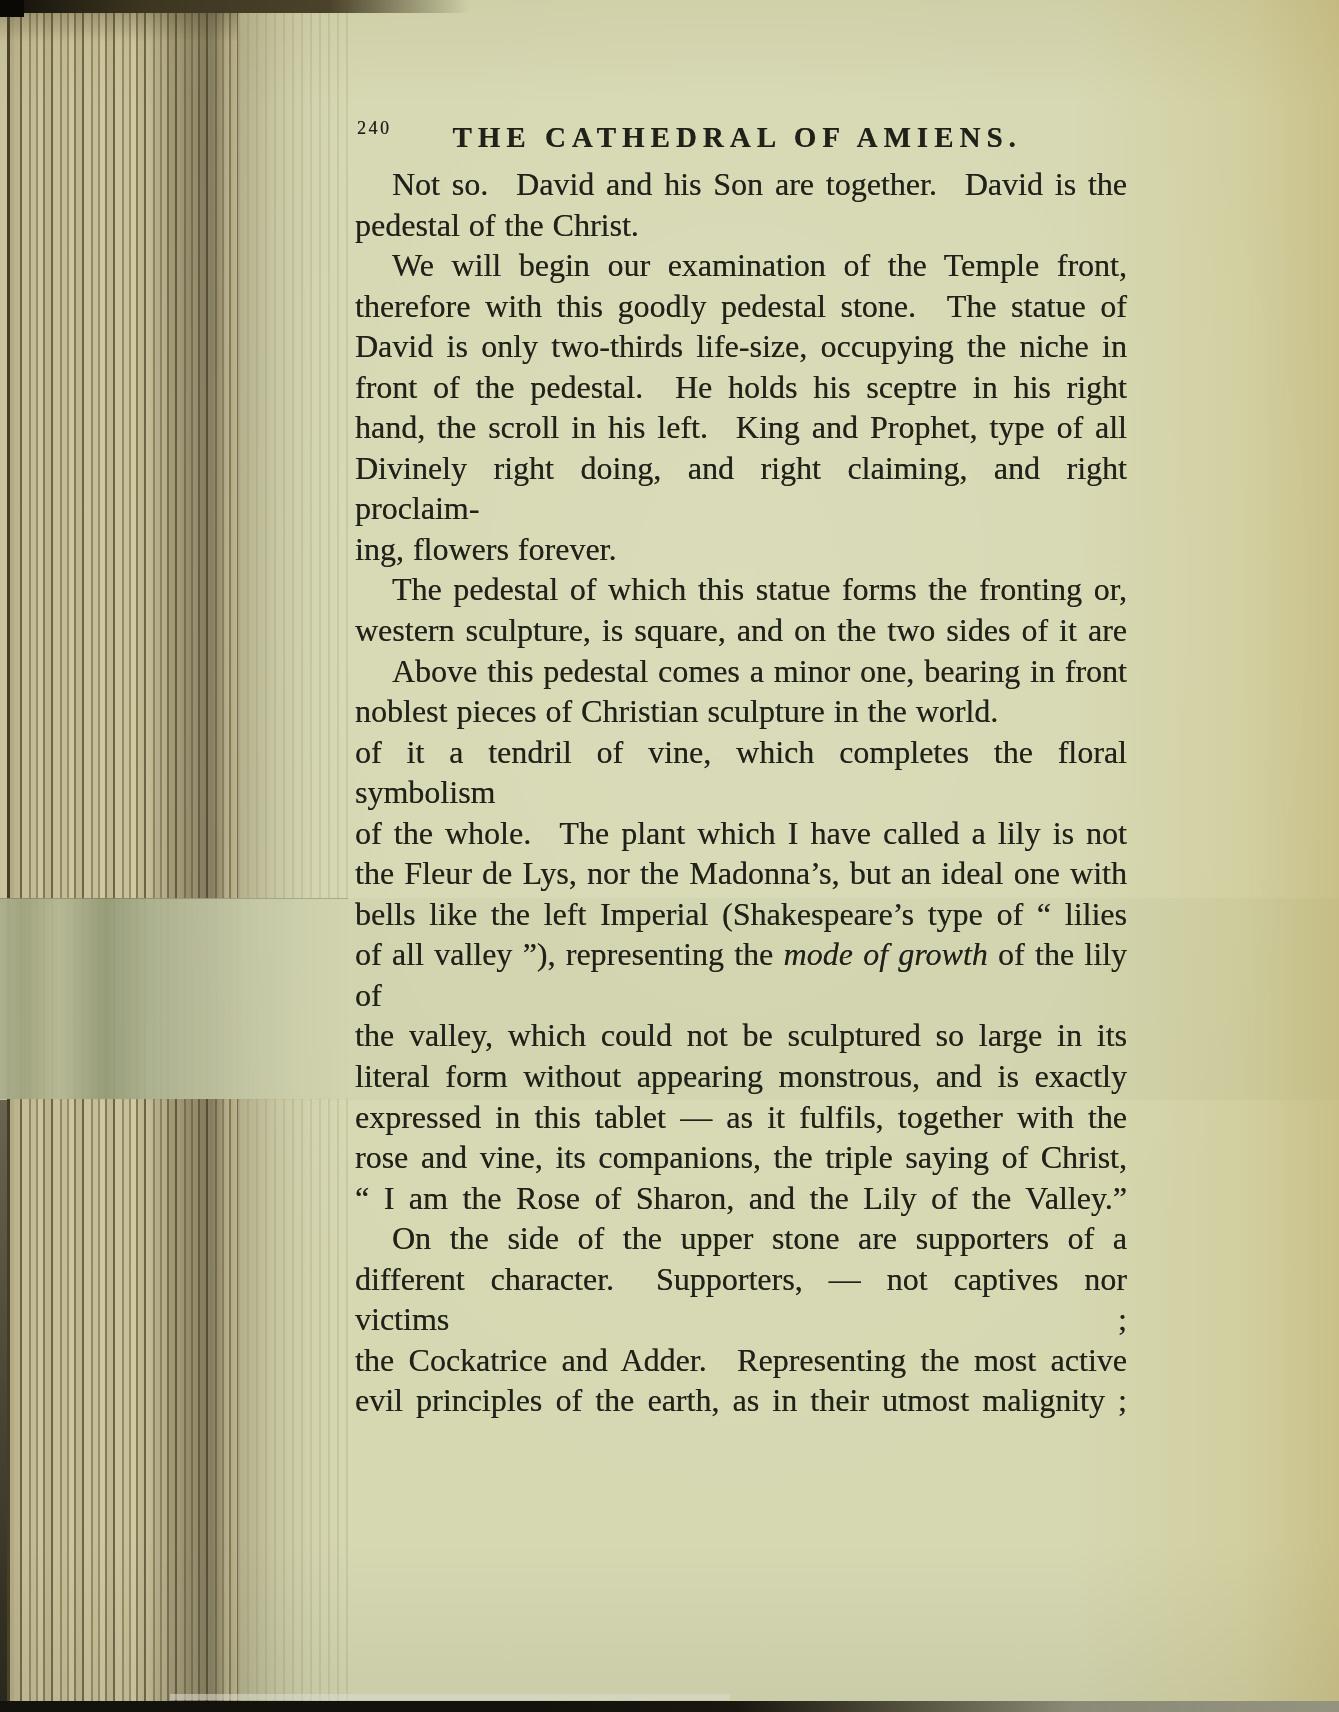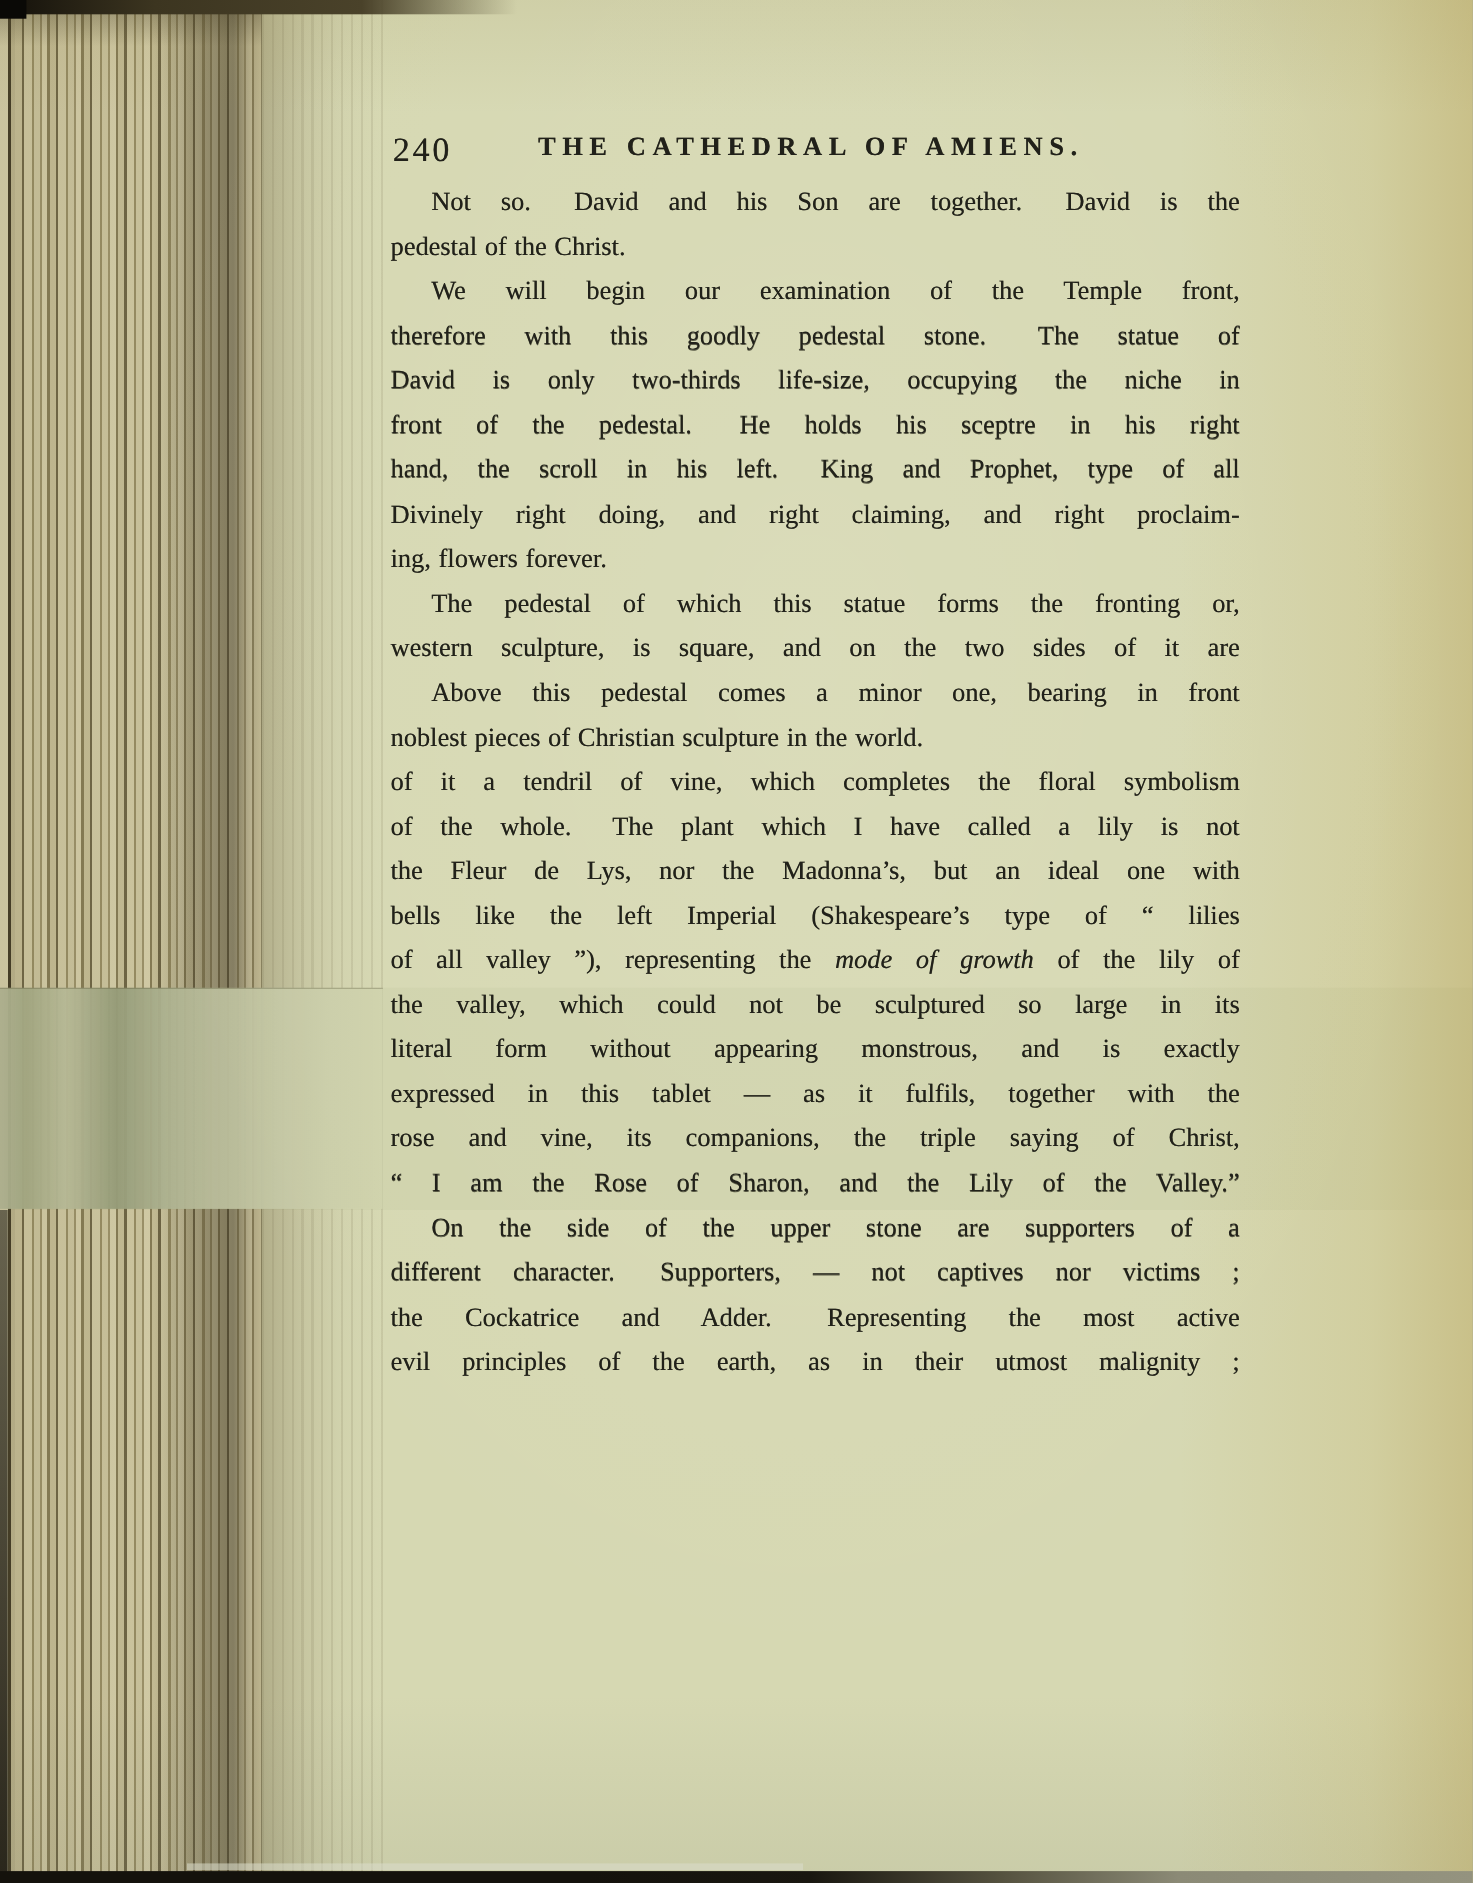--- a/index.html
+++ b/index.html
@@ -69,26 +69,26 @@
     position:absolute;left:0;top:1701px;width:1339px;height:11px;
     background:linear-gradient(90deg,#14120c 0%,#14120c 40%,#191710 55%,#55523f 68%,#8b8a76 80%,#94937f 100%);
   }
   
   .text-block{
     position:absolute;left:355px;top:114px;width:772px;
     color:var(--ink,#21211a);
     text-shadow:0.2px 0.2px 0.4px rgba(25,25,12,0.65);
   }
   .header{position:relative;height:40px;}
-  .pagenum{position:absolute;left:2px;top:4px;font-size:31px;letter-spacing:2.5px;}
+  .pagenum{position:absolute;left:2px;top:4px;font-size:18px;letter-spacing:2.5px;}
   .title{
     position:absolute;left:49.5%;top:7px;transform:translateX(-50%);
-    font-size:24px;font-weight:700;letter-spacing:6px;white-space:nowrap;
+    font-size:29px;font-weight:700;letter-spacing:6px;white-space:nowrap;
   }
-  .body{margin-top:10px;font-size:24px;line-height:40.55px;word-spacing:1px;}
+  .body{margin-top:10px;font-size:32px;line-height:40.55px;word-spacing:1px;}
   .line{text-align:justify;text-align-last:justify;}
   .line.indent{padding-left:37px;}
   .line.para-end{text-align-last:left;}
   .it{font-style:italic;margin-top:47px;}
 </style>
 </head>
 <body>
 
 <div class="stage" style="--paper: #d6d8b2; --ink: #21211a;">
   <div class="edge-band"></div>

